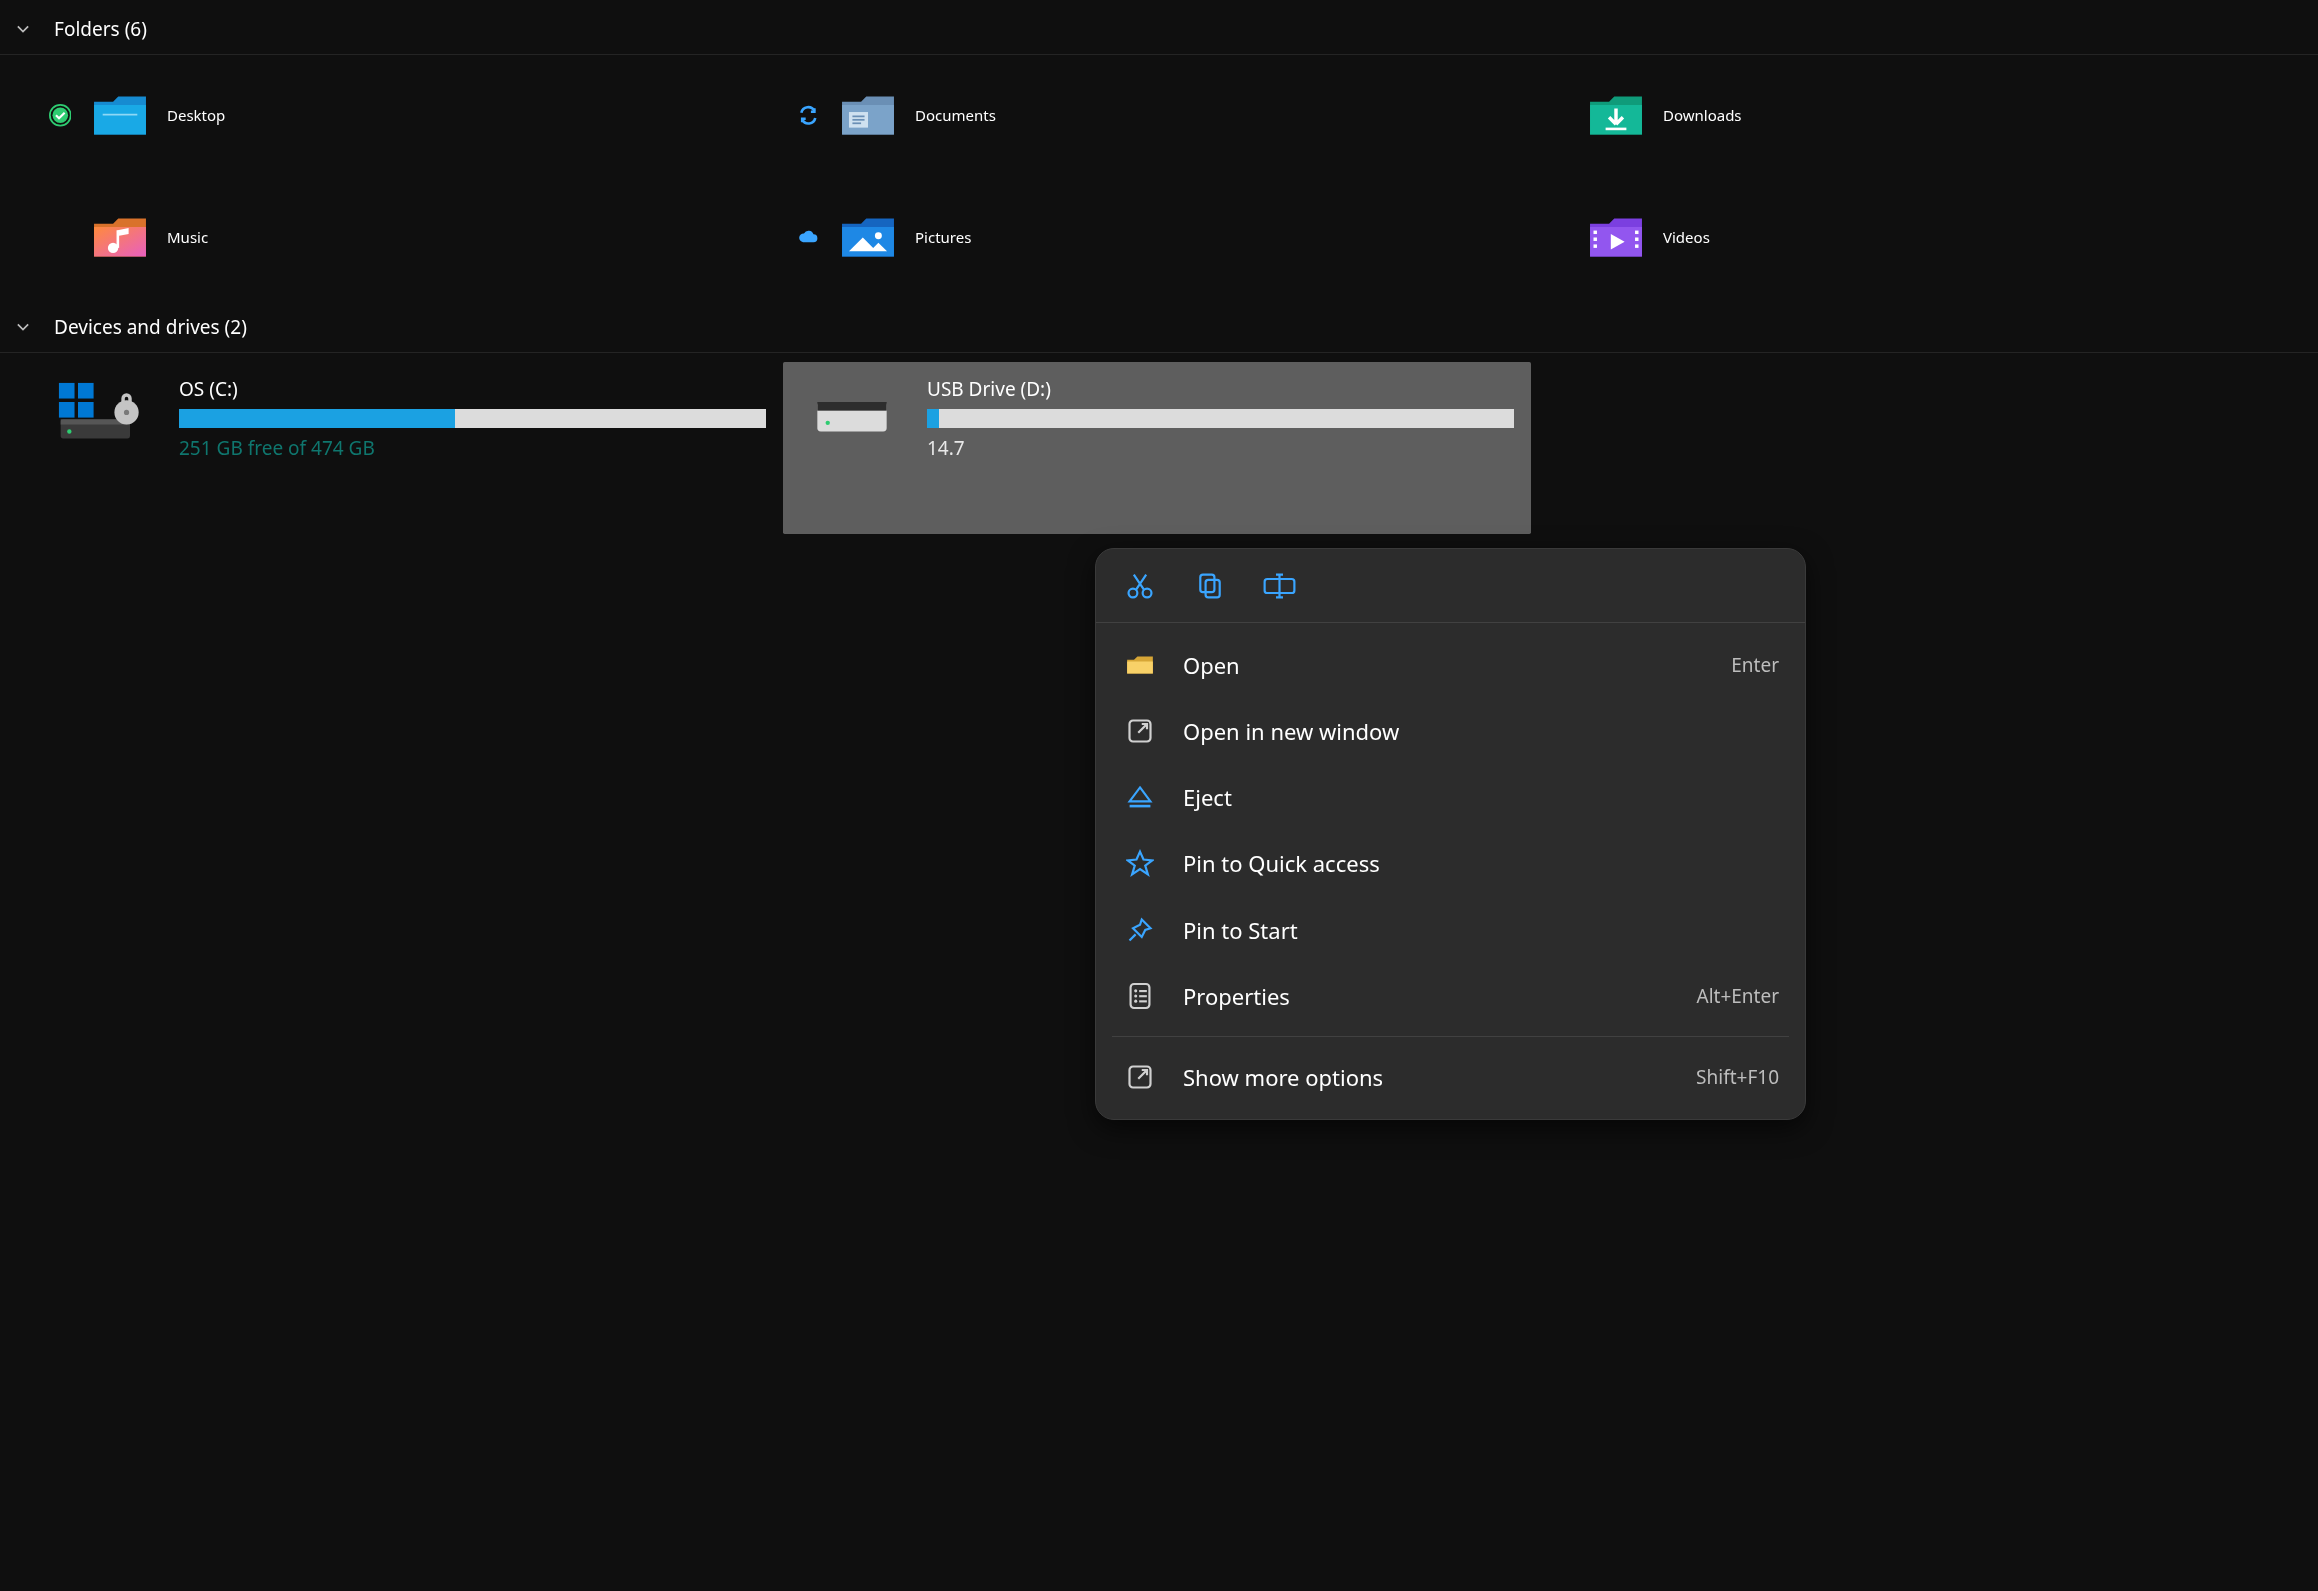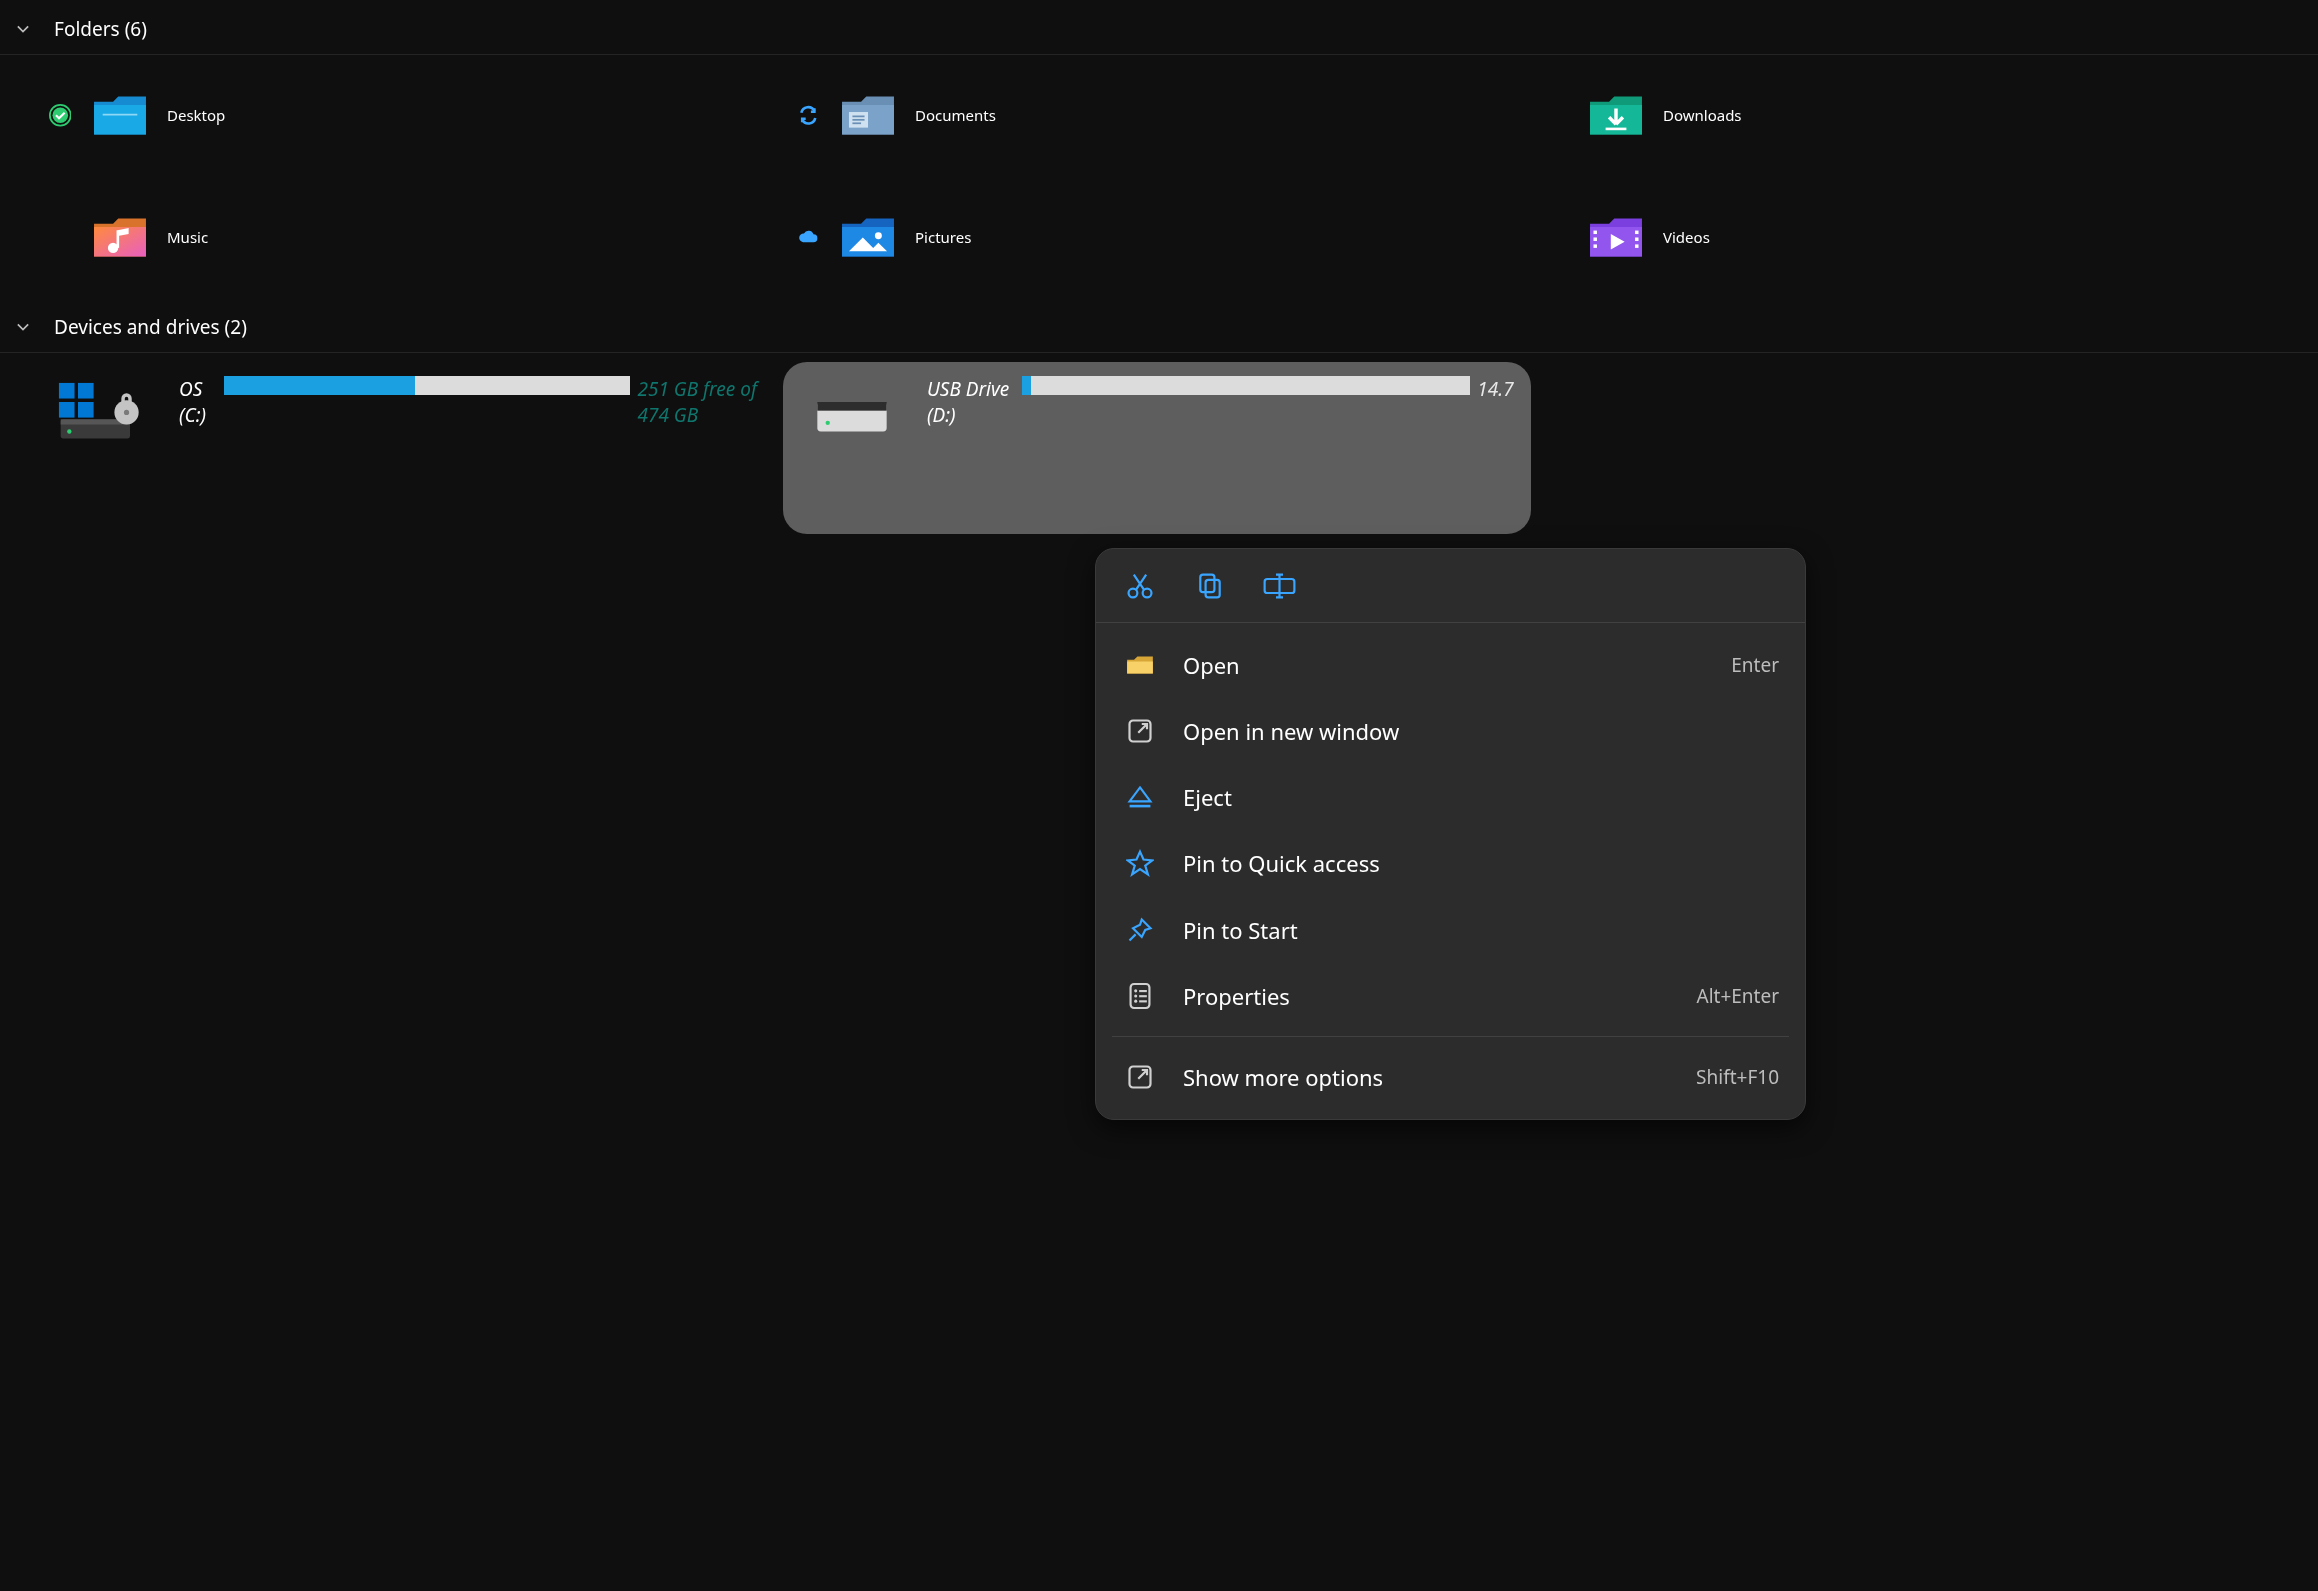--- a/index.html
+++ b/index.html
@@ -6,23 +6,23 @@
   .section-header{display:flex;align-items:center;gap:8.7px;padding:15.6px 1.7px 12px 17.4px;border-bottom:0.9px solid #242424;}
   .section-header .chev{width:12px;height:12px;display:flex;align-items:center;justify-content:center;}
   .section-header .title{font-size:19px;color:#fff;margin-left:16px;}
   .folders-grid{display:grid;grid-template-columns:repeat(3,748px);padding:17.4px 0 17.4px 35px;row-gap:35px;}
   .folder-item{display:flex;align-items:center;gap:19px;height:87px;padding-left:12px;}
   .status-slot{width:26px;display:flex;align-items:center;justify-content:center;}
   .folder-icon{width:56px;height:56px;display:flex;align-items:center;justify-content:center;}
   .folder-label{font-size:15px;color:#fff;}
   .drives-grid{display:grid;grid-template-columns:repeat(3,748px);padding:8.7px 0 0 35px;}
   .drive-item{display:flex;align-items:flex-start;gap:19px;height:144px;padding:14px 17.4px 14px 12px;border-radius:1.7px;}
-  .drive-item.selected{background:#5e5e5e;border-radius:24px;}
+  .drive-item.selected{background:#5e5e5e;}
   .drive-icon-slot{width:113px;display:flex;align-items:center;justify-content:center;}
-  .drive-info{flex:1;display:flex;flex-direction:row;gap:7px;font-style:italic;}
+  .drive-info{flex:1;display:flex;flex-direction:column;gap:7px;}
   .drive-name{font-size:19px;color:#fff;}
   .drive-bar{width:100%;height:19px;background:#dcdcdc;position:relative;}
   .drive-bar-fill{position:absolute;left:0;top:0;bottom:0;background:#1ba1e2;}
   .drive-free{font-size:19px;color:#0f766e;}
   .drive-item.selected .drive-free{color:#e8e8e8;}
   
   .context-menu{position:absolute;left:1095px;top:548px;width:709px;background:#2c2c2c;border:0.9px solid #3a3a3a;border-radius:19px;box-shadow:0 8.7px 26px rgba(0,0,0,.6);overflow:hidden;}
   .cm-toolbar{display:flex;gap:35px;padding:19px 26px;border-bottom:0.9px solid #414141;}
   .cm-toolbar .tb{width:35px;height:35px;display:flex;align-items:center;justify-content:center;}
   .cm-items{padding:8.7px 0;}

